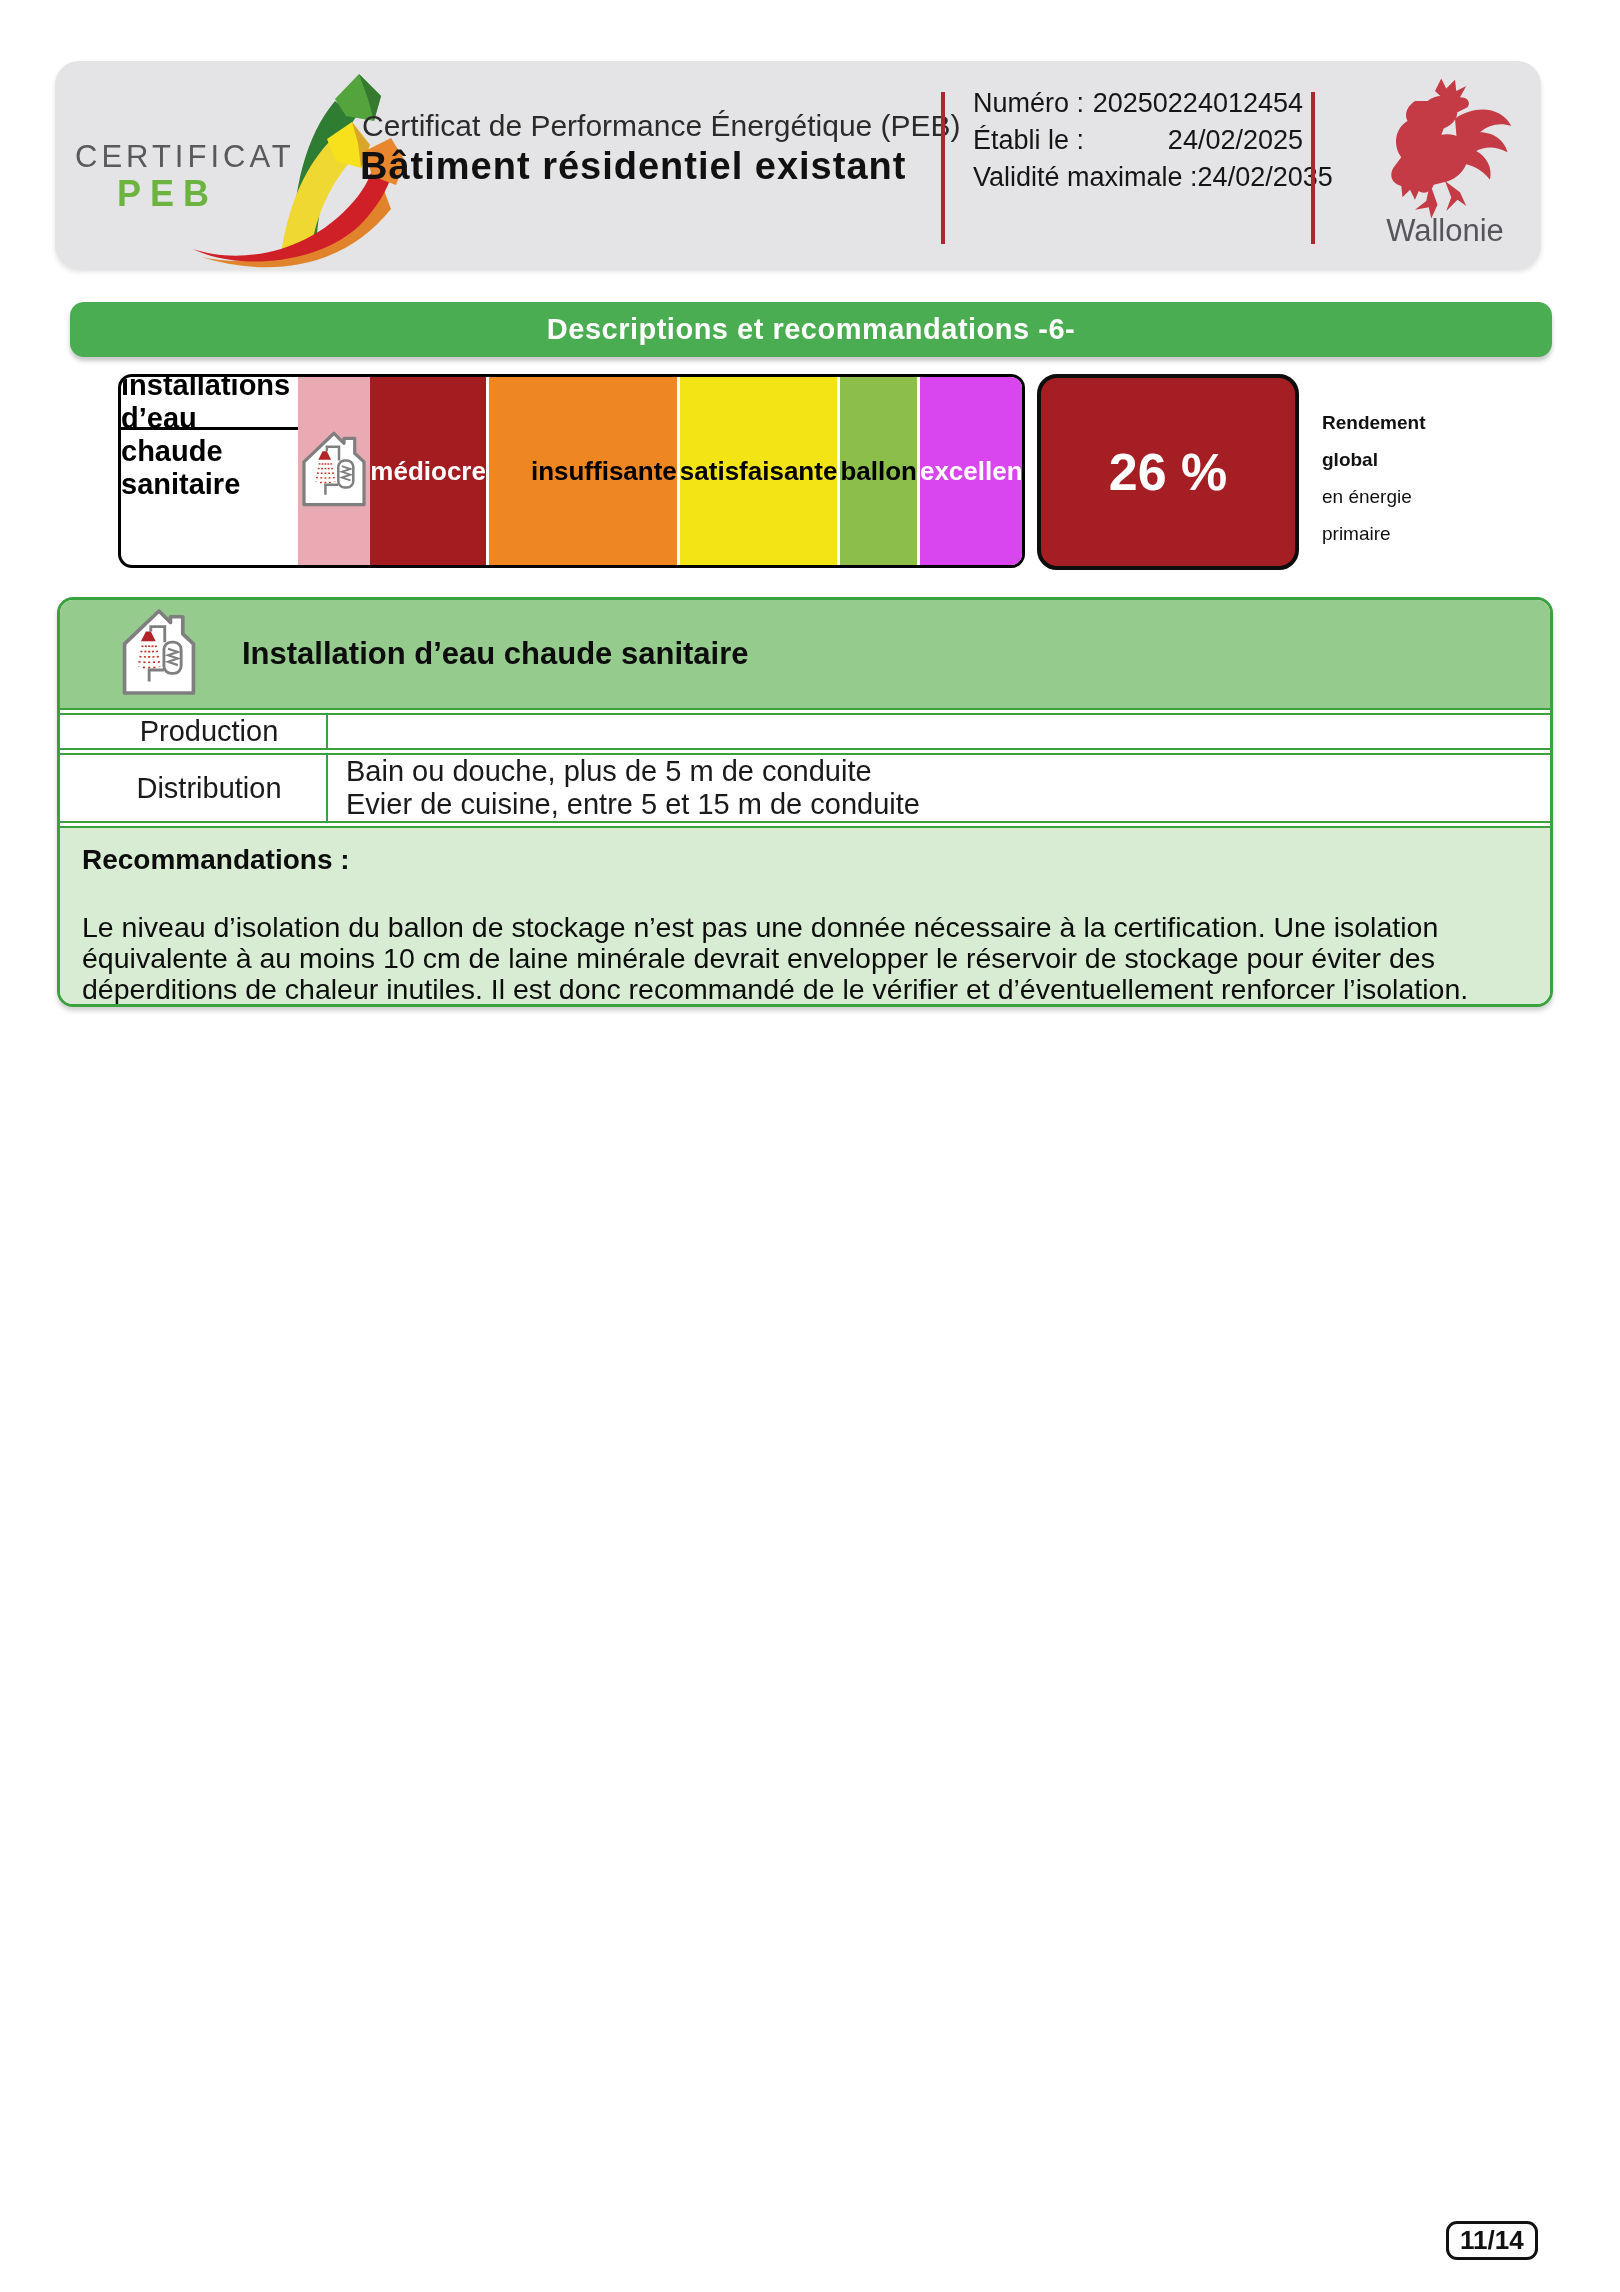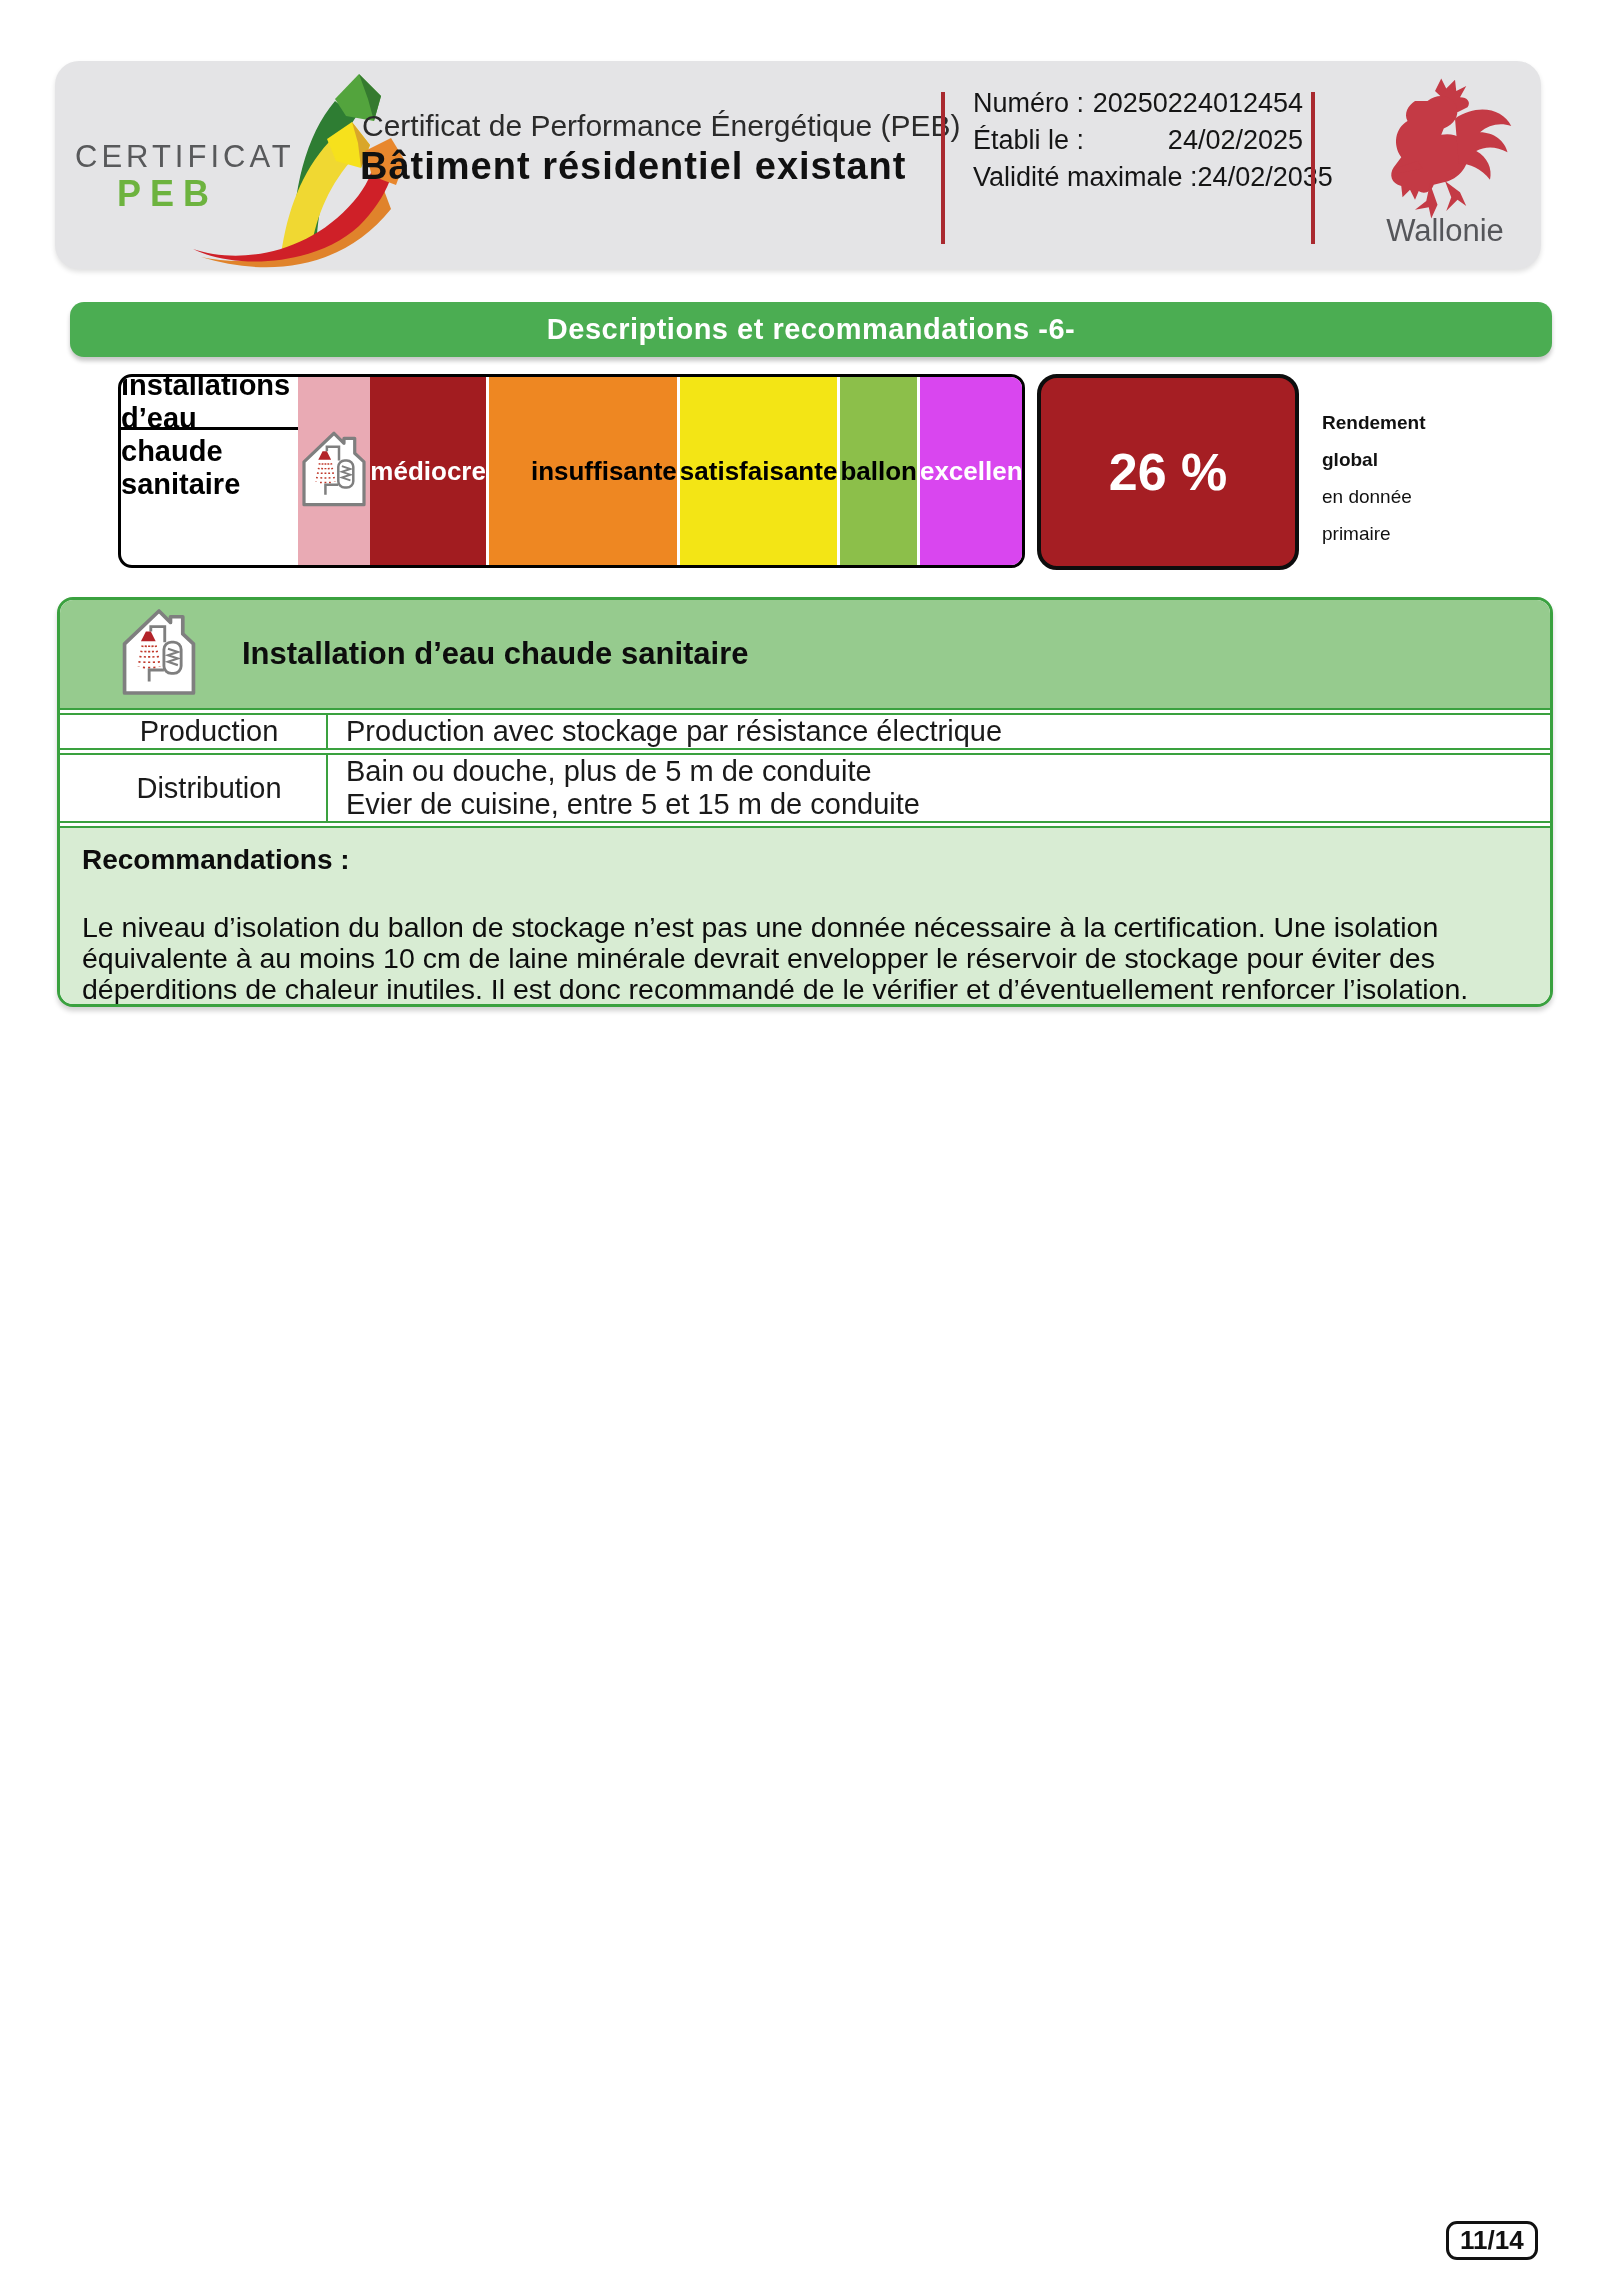--- a/index.html
+++ b/index.html
@@ -209,39 +209,36 @@
       <div class="scale-cell" style="background: #d946ef; color: rgb(255, 255, 255);">excellente</div>
     </div>
   </div>
 
   <div class="rendement-box" style="background: rgb(165, 30, 35);">
     <span class="rendement-value">26 %</span>
   </div>
   <div class="rendement-caption">
     <div class="bold">Rendement</div>
     <div class="bold">global</div>
-    <div>en donnée</div>
+    <div>en énergie</div>
     <div>primaire</div>
   </div>
 
   <div class="section">
     <div class="section-head">
       <span>
         <svg class="dhw-icon-big" viewBox="0 0 100 112">
             <use href="#dhw-house"></use>
           </svg>
       </span>
       <span class="section-title">Installation d’eau chaude sanitaire</span>
     </div>
 
     <div class="tbl-row tbl-row-1">
       <div class="tbl-label">Production</div>
-      <div class="tbl-value">
-        <div>Production avec stockage par résistance électrique</div>
-      </div>
     </div>
 
     <div class="tbl-row tbl-row-2">
       <div class="tbl-label">Distribution</div>
       <div class="tbl-value">
         <div>Bain ou douche, plus de 5 m de conduite</div>
         <div>Evier de cuisine, entre 5 et 15 m de conduite</div>
       </div>
     </div>
 

